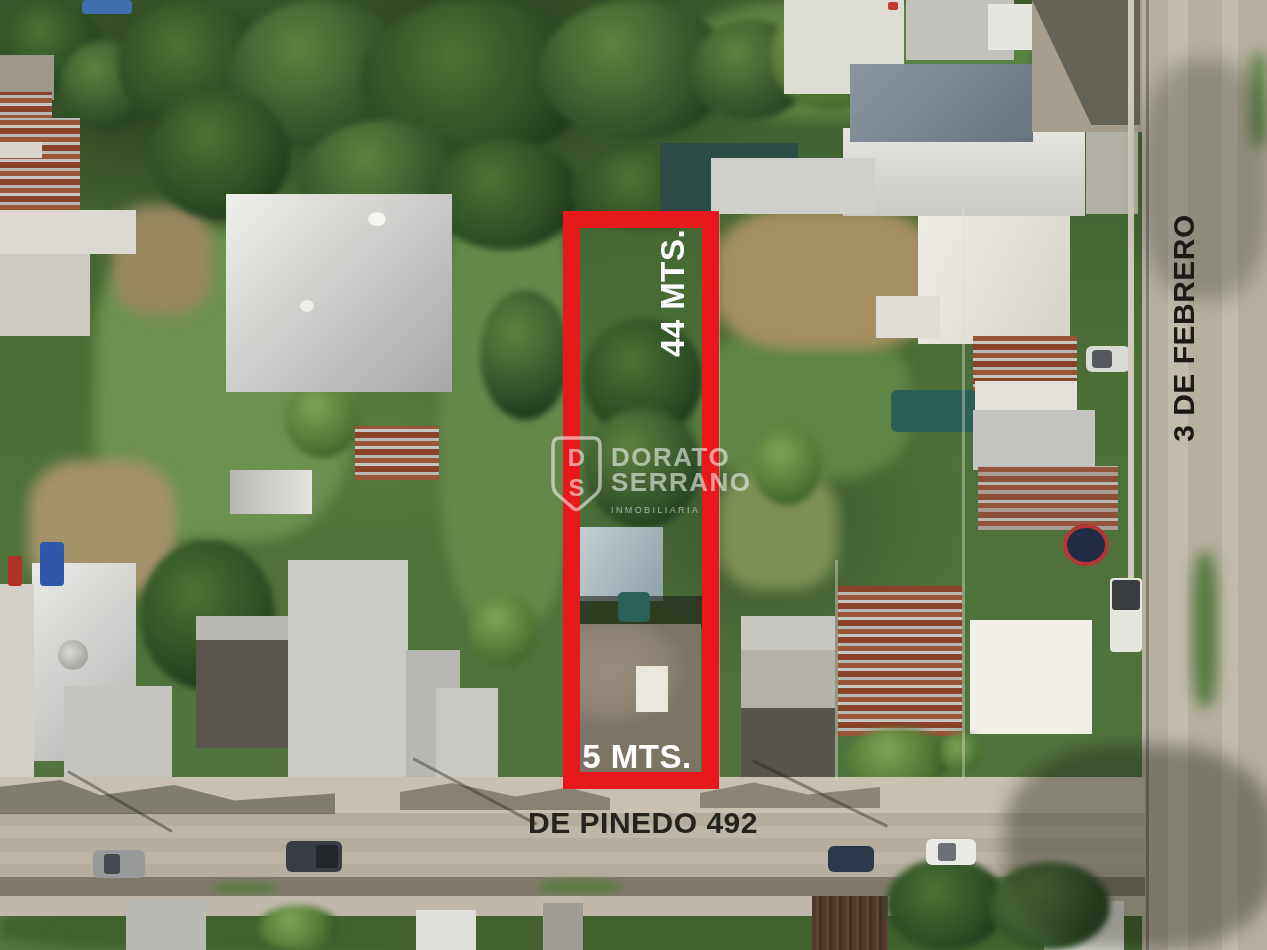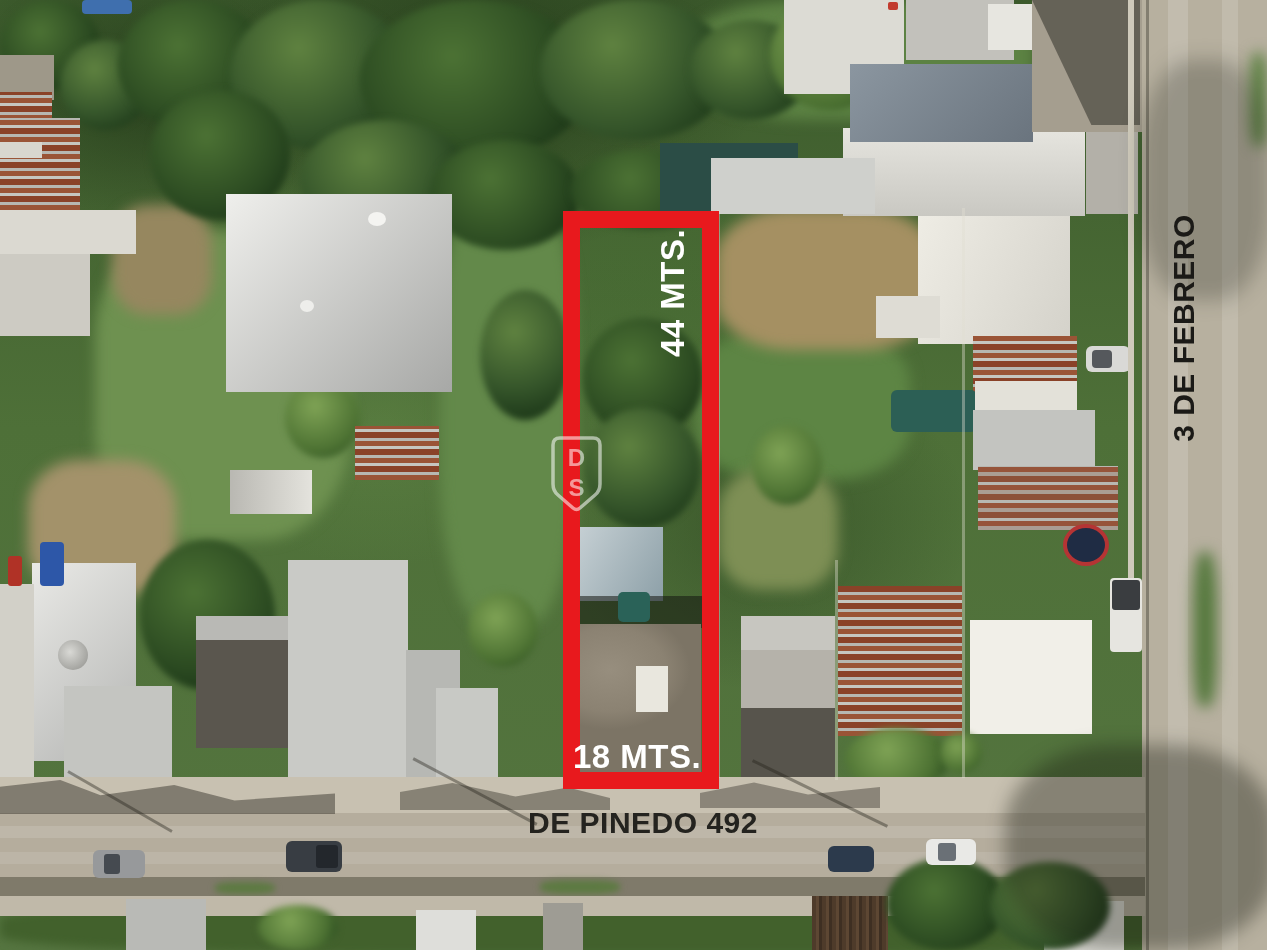--- a/index.html
+++ b/index.html
@@ -177,24 +177,29 @@
   <div class="shadow" style="left:745px;top:792px;width:150px;height:3px;background:rgba(35,33,26,.4);transform:rotate(26deg);"></div>
   <div class="shadow" style="left:60px;top:800px;width:120px;height:3px;background:rgba(35,33,26,.4);transform:rotate(30deg);"></div>
   <div class="shadow" style="left:1005px;top:745px;width:270px;height:205px;background:rgba(25,28,18,.38);filter:blur(9px);border-radius:40%;"></div>
 
   <div class="ab" style="left:717px;top:210px;width:3px;height:568px;background:rgba(225,222,210,.45);"></div>
   <div class="ab" style="left:962px;top:208px;width:3px;height:570px;background:rgba(225,222,210,.40);"></div>
   <div class="ab" style="left:835px;top:560px;width:3px;height:220px;background:rgba(225,222,210,.40);"></div>
 
   <div class="lot-outline"></div>
   <div class="lbl rot" style="left:673px;top:293px;font-size:33px;color:#ffffff;">44 MTS.</div>
-  <div class="lbl" style="left:637px;top:757px;font-size:33px;color:#ffffff;">18 MTS.</div>
+  <div class="lbl" style="left:637px;top:757px;font-size:33px;color:#ffffff;">5 MTS.</div>
   <div class="lbl" style="left:643px;top:823px;font-size:30px;color:#24231f;">DE PINEDO 492</div>
   <div class="lbl rot" style="left:1184px;top:328px;font-size:30px;color:#1b1a17;">3 DE FEBRERO</div>
 
   <div class="wm">
     <svg width="51" height="76" viewBox="0 0 51 76">
       <path d="M9,2 L42,2 Q49,2 49,9 L49,48 Q49,55 44,59 L29,72 Q25.5,75 22,72 L7,59 Q2,55 2,48 L2,9 Q2,2 9,2 Z" fill="none" stroke="#ffffff" stroke-width="3.5"></path>
       <text x="25.5" y="30" text-anchor="middle" fill="#ffffff" font-family="Liberation Sans, sans-serif" font-size="24" font-weight="bold">D</text>
       <text x="25.5" y="60" text-anchor="middle" fill="#ffffff" font-family="Liberation Sans, sans-serif" font-size="24" font-weight="bold">S</text>
     </svg>
+    <div class="names">
+      <div class="brand">DORATO</div>
+      <div class="brand">SERRANO</div>
+      <div class="tag">INMOBILIARIA</div>
+    </div>
   </div>
 </div>
 
 </body></html>

